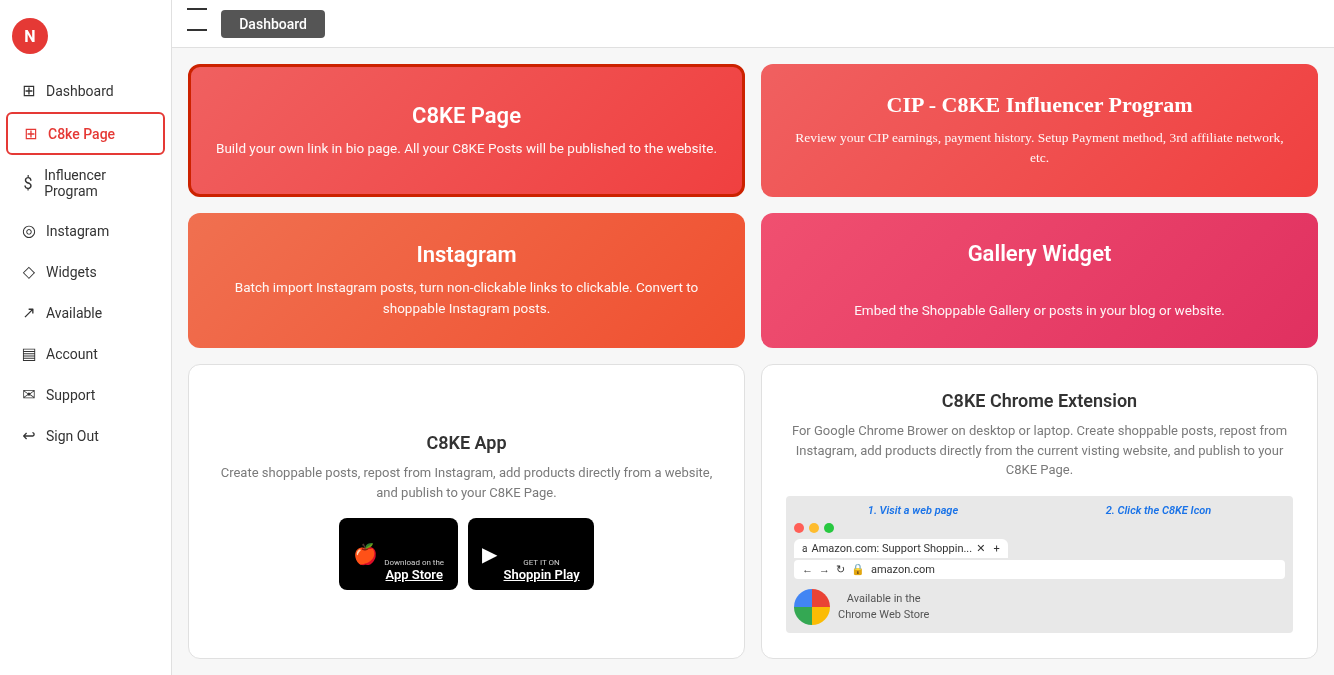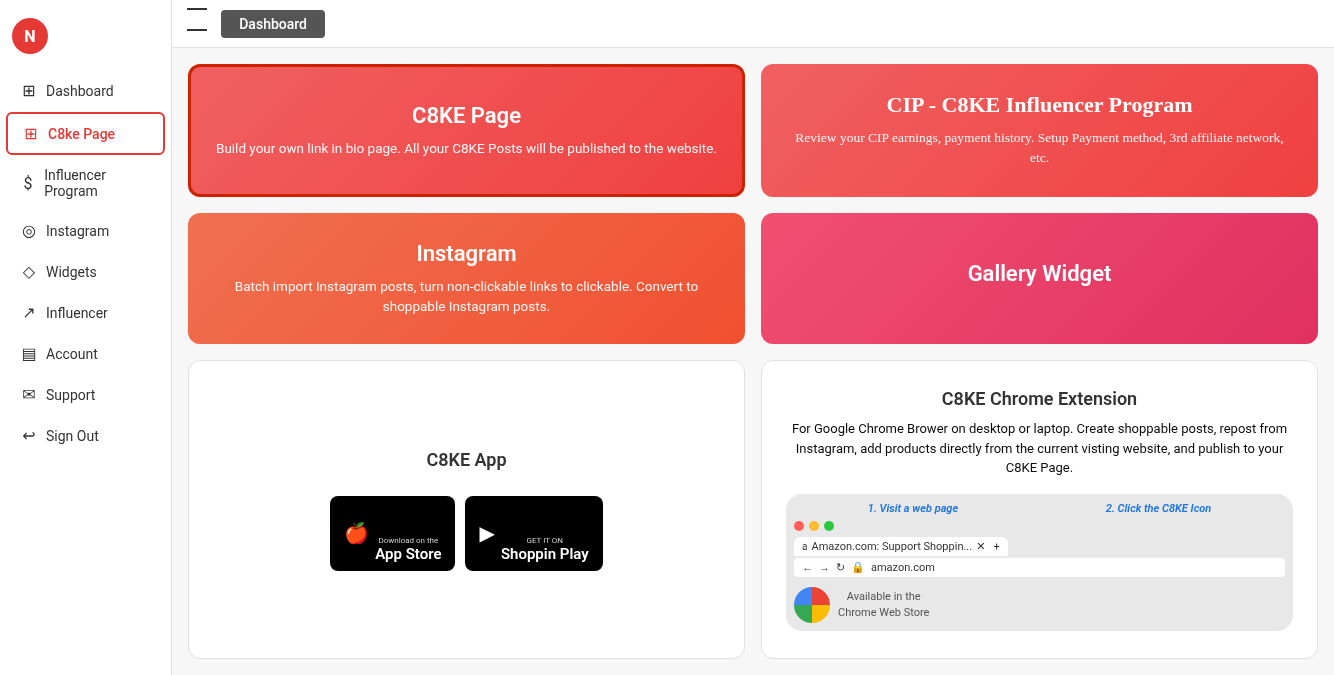--- a/index.html
+++ b/index.html
@@ -114,44 +114,44 @@
       gap: 24px;
     }
 
     .card-white {
       background: #fff;
       color: #333;
       border: 1px solid #e0e0e0;
       min-height: 260px;
     }
     .card-white .card-title { color: #333; font-size: 18px; }
-    .card-white .card-desc { color: #000000; font-size: 13px; }
+    .card-white .card-desc { color: #737373; font-size: 13px; }
 
     .app-buttons { display: flex; gap: 10px; margin-top: 16px; }
     .app-btn {
       background: #000;
       color: #fff;
       border-radius: 8px;
       padding: 8px 14px;
       display: flex;
       align-items: center;
       gap: 6px;
       font-size: 11px;
       cursor: pointer;
     }
     .app-btn-icon { font-size: 20px; }
     .app-btn-text { display: flex; flex-direction: column; }
     .app-btn-sub { font-size: 8px; opacity: 0.8; margin-top: 32px; }
-    .app-btn-name { font-size: 15px; font-weight: 600; }
+    .app-btn-name { font-size: 13px; font-weight: 600; text-decoration: underline; }
 
     .chrome-preview {
       margin-top: 16px;
       width: 100%;
       background: #e8e8e8;
-      border-radius: 16px;
+      border-radius: 4px;
       padding: 8px;
       font-size: 11px;
       color: #333;
     }
     .chrome-dots { display: flex; gap: 5px; margin-bottom: 6px; }
     .dot { width: 10px; height: 10px; border-radius: 50%; }
     .dot-red { background: #ff5f57; }
     .dot-yellow { background: #febc2e; }
     .dot-green { background: #28c840; }
     .chrome-tab {
@@ -218,21 +218,21 @@
   <div class="nav-item">
     <span class="nav-icon">◎</span>
     <span>Instagram</span>
   </div>
   <div class="nav-item">
     <span class="nav-icon">◇</span>
     <span>Widgets</span>
   </div>
   <div class="nav-item">
     <span class="nav-icon">↗</span>
-    <span>Influencer</span>
+    <span>Available</span>
   </div>
   <div class="nav-item">
     <span class="nav-icon">▤</span>
     <span>Account</span>
   </div>
   <div class="nav-item">
     <span class="nav-icon">✉</span>
     <span>Support</span>
   </div>
   <div class="nav-item">
@@ -263,24 +263,26 @@
     <div class="card-desc">Review your CIP earnings, payment history. Setup Payment method, 3rd affiliate network, etc.</div>
   </div>
 
   <div class="card card-instagram">
     <div class="card-title">Instagram</div>
     <div class="card-desc">Batch import Instagram posts, turn non-clickable links to clickable. Convert to shoppable Instagram posts.</div>
   </div>
 
   <div class="card card-gallery">
     <div class="card-title">Gallery Widget</div>
+    <div class="card-desc">Embed the Shoppable Gallery or posts in your blog or website.</div>
   </div>
 
   <div class="card card-white">
     <div class="card-title">C8KE App</div>
+    <div class="card-desc">Create shoppable posts, repost from Instagram, add products directly from a website, and publish to your C8KE Page.</div>
     <div class="app-buttons">
       <div class="app-btn">
         <span class="app-btn-icon">🍎</span>
         <div class="app-btn-text">
           <span class="app-btn-sub">Download on the</span>
           <span class="app-btn-name">App Store</span>
         </div>
       </div>
       <div class="app-btn">
         <span class="app-btn-icon">▶</span>

